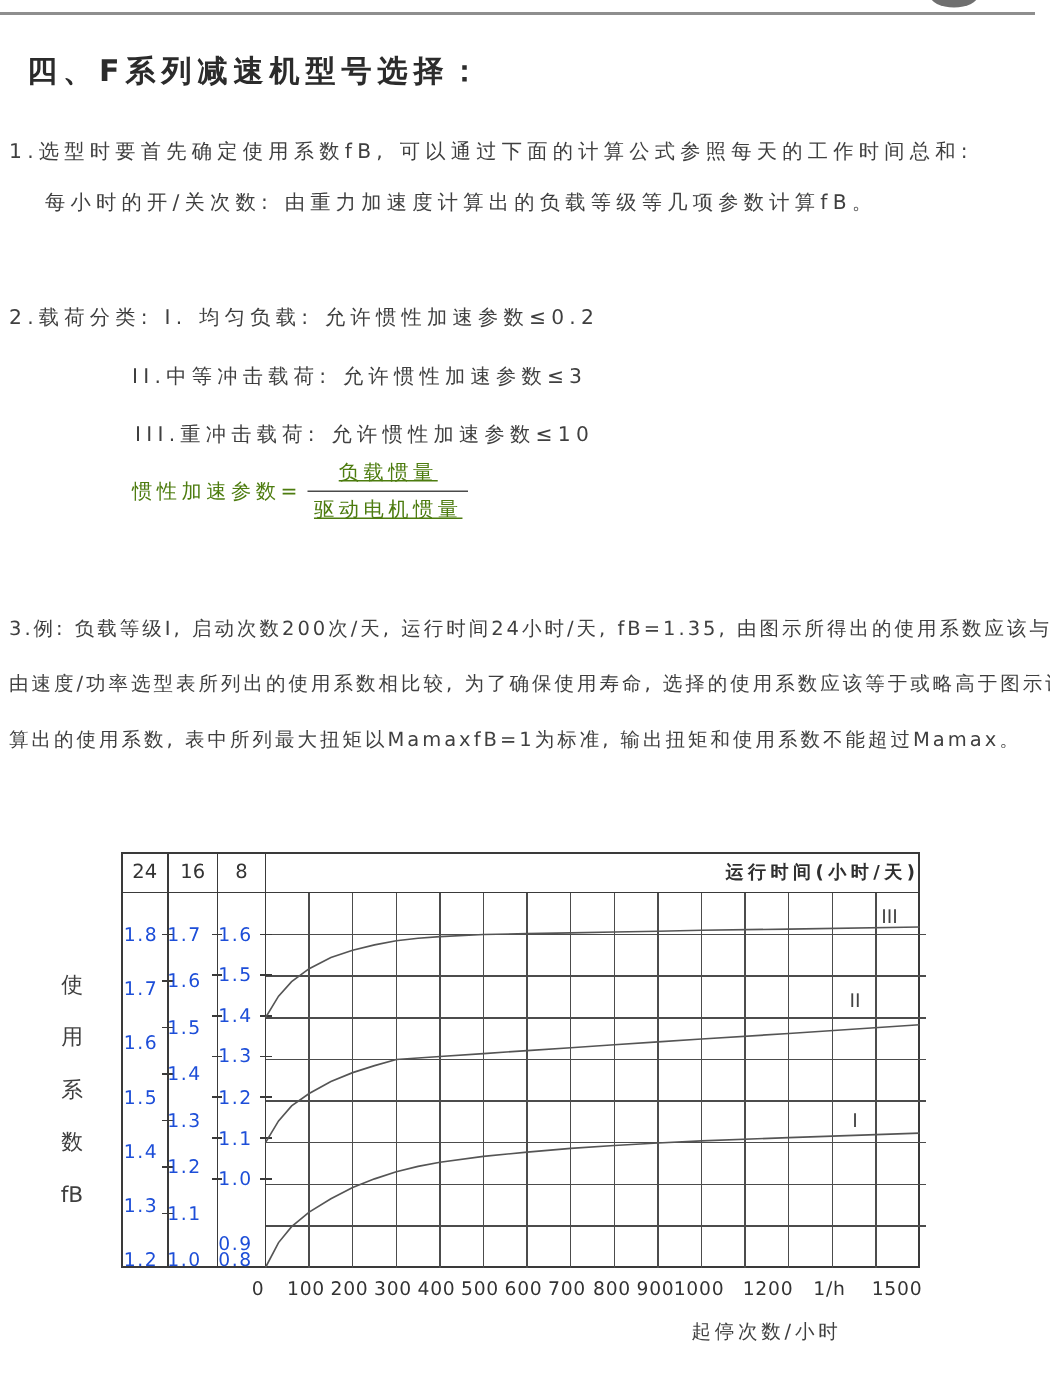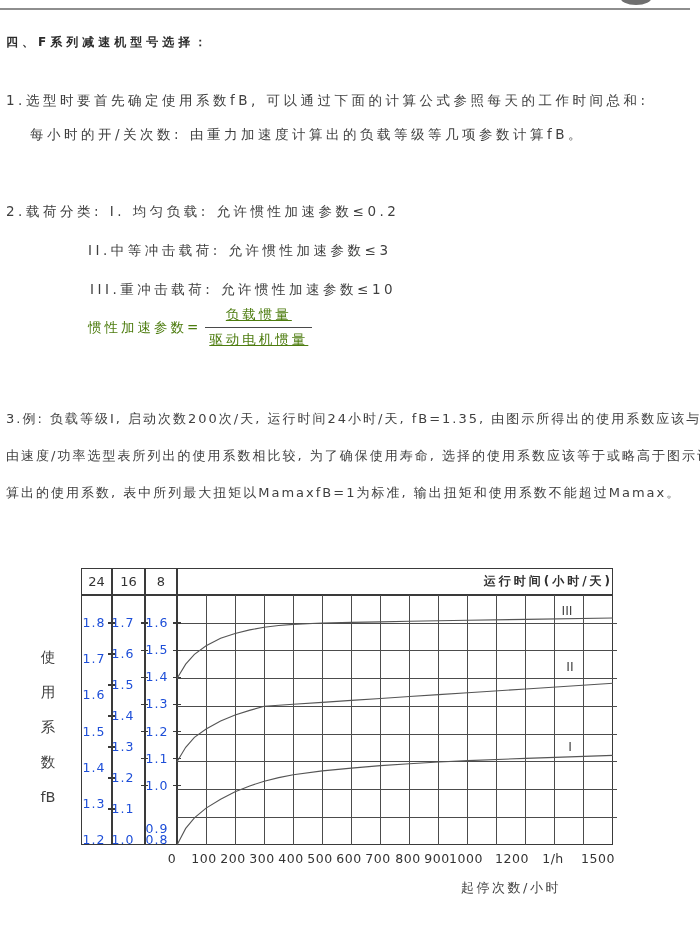--- a/index.html
+++ b/index.html
@@ -6,21 +6,21 @@
   .page{position:relative;width:700px;height:929px;background:#fff;overflow:hidden;
         font-family:"DejaVu Sans","Liberation Sans",sans-serif;color:#3d3d3d;}
   .abs{position:absolute;white-space:nowrap;}
 
   
   .top-ellipse{position:absolute;left:620px;top:-11px;width:32px;height:16px;
                background:#6f6f6f;border-radius:50%;}
   .top-rule{position:absolute;left:0;top:8px;width:690px;height:2px;background:#8e8e8e;}
 
   
-  .doc-title{left:6px;top:34px;font-size:12px;font-weight:bold;letter-spacing:4px;color:#2b2b2b;}
+  .doc-title{left:18px;top:34px;font-size:20px;font-weight:bold;letter-spacing:4px;color:#2b2b2b;}
   .body-line{font-size:13.5px;letter-spacing:3.5px;color:#3f3f3f;}
   .p3-line{font-size:13px;letter-spacing:2px;color:#3f3f3f;}
 
   
   .formula{left:88px;top:306px;display:flex;align-items:center;font-size:13.5px;
            letter-spacing:3px;color:#4d7c0f;}
   .frac{display:inline-block;text-align:center;margin-left:4px;text-decoration:underline;}
   .frac .num{padding:0 8px 3px 8px;}
   .frac .den{border-top:1.5px solid #4a4a4a;padding:3px 4px 0 4px;}
 
@@ -163,21 +163,21 @@
         <div class="ylab" style="left: 61px; top: 74.125px;">1.5</div>
         <div class="ylab" style="left: 61px; top: 101.25px;">1.4</div>
         <div class="ylab" style="left: 61px; top: 128.375px;">1.3</div>
         <div class="ylab" style="left: 61px; top: 155.5px;">1.2</div>
         <div class="ylab" style="left: 61px; top: 182.625px;">1.1</div>
         <div class="ylab" style="left: 61px; top: 209.75px;">1.0</div>
         <div class="ylab" style="left: 61px; top: 236.875px; margin-top: 16px;">0.9</div>
         <div class="ylab" style="left: 61px; top: 264px;">0.8</div>
       </div>
 
-    <div class="curve-lbl" style="left:471px;top:35px">III</div>
+    <div class="curve-lbl" style="left:497px;top:35px">III</div>
     <div class="curve-lbl" style="left:474px;top:91px">II</div>
     <div class="curve-lbl" style="left:474px;top:171px">I</div>
   </div>
 
   <div id="xticks">
       <div class="xtick" style="left: 172px;">0</div>
       <div class="xtick" style="left: 204px;">100</div>
       <div class="xtick" style="left: 233px;">200</div>
       <div class="xtick" style="left: 262px;">300</div>
       <div class="xtick" style="left: 291px;">400</div>

